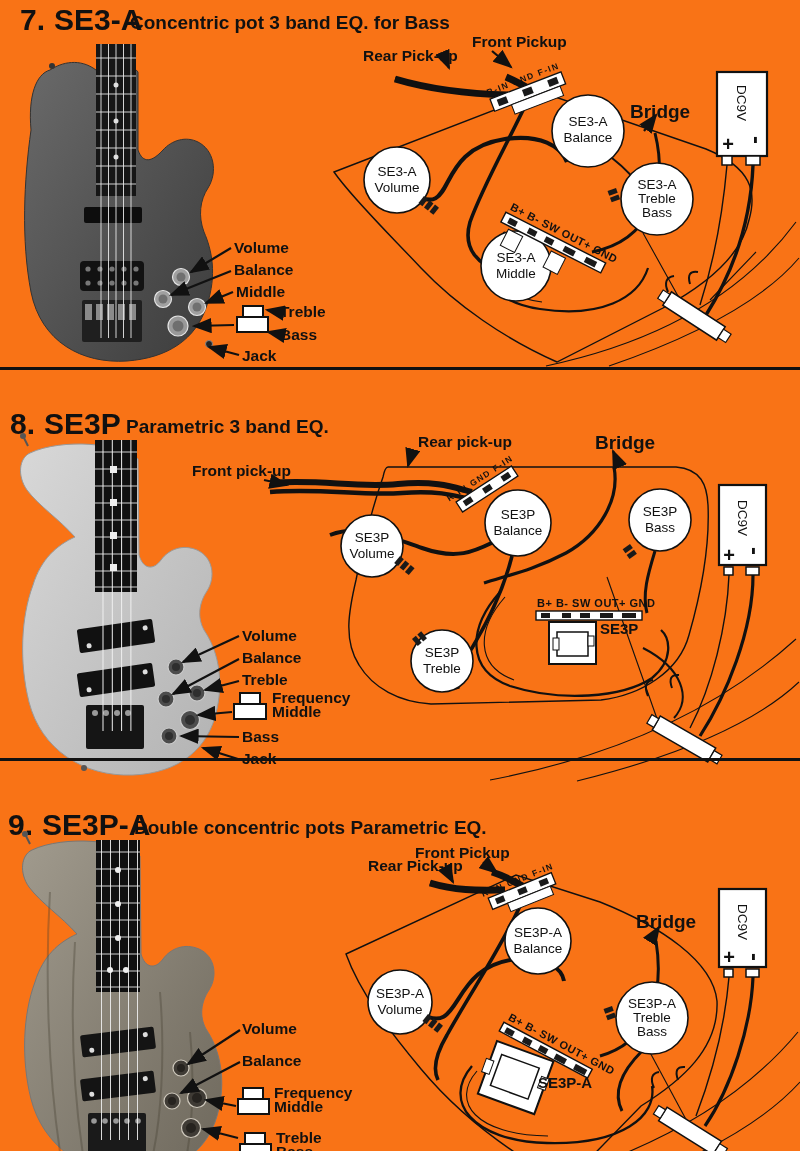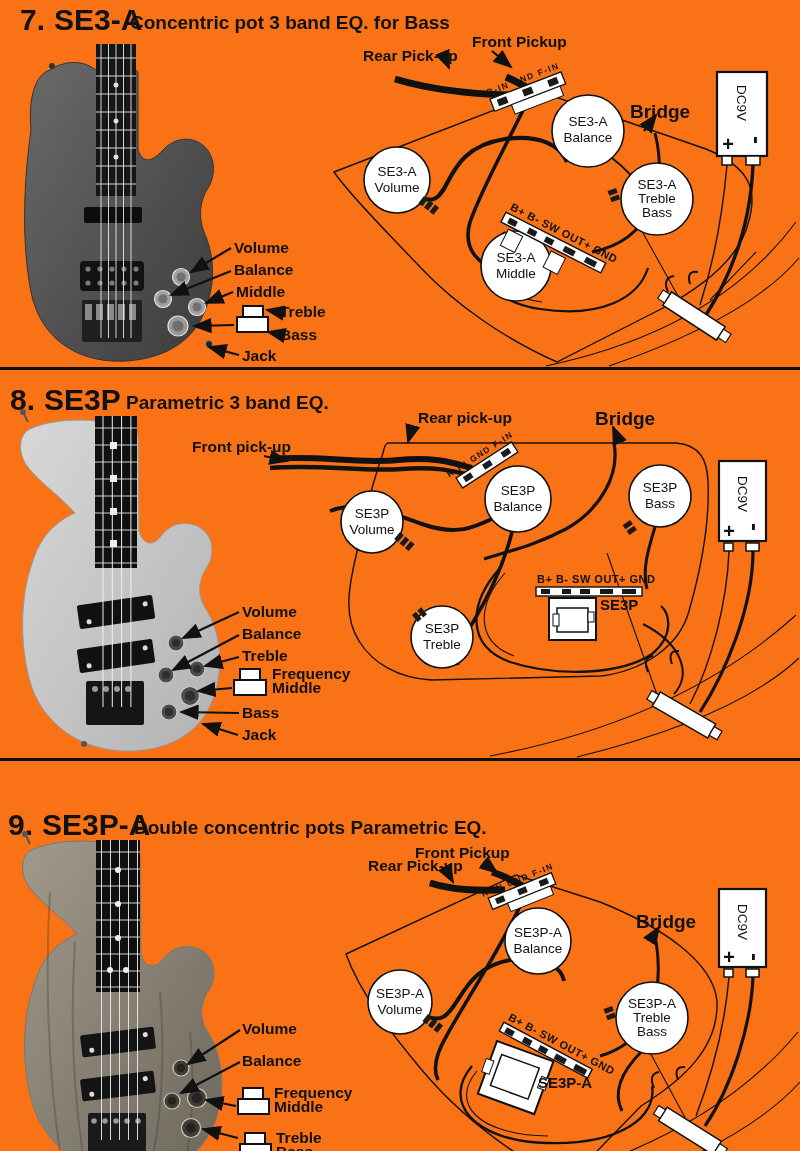--- a/index.html
+++ b/index.html
@@ -208,21 +208,21 @@
         <rect class="box" x="-40" y="-5" width="8" height="10" stroke-width="1.2"></rect>
         <rect class="box" x="32" y="-5" width="9" height="10" stroke-width="1.2"></rect>
       </g>
     </g>
   </g>
 </svg>
 </section>
 
 <div class="divider" style="top:367px"></div>
 
-<section class="sec" style="top:372px;height:386px">
+<section class="sec" style="top:396px;height:386px">
 <svg width="800" height="386" viewBox="0 0 800 386">
   <defs>
     <marker id="ah2" markerWidth="9" markerHeight="7" refX="8" refY="3.5" orient="auto">
       <path d="M0,0 L9,3.5 L0,7 Z" fill="#111"></path>
     </marker>
     <linearGradient id="gbody2" x1="0" y1="0" x2="1" y2="1">
       <stop offset="0" stop-color="#d8d8d8"></stop>
             <stop offset="1" stop-color="#b2b2b2"></stop>
     </linearGradient>
   </defs>

